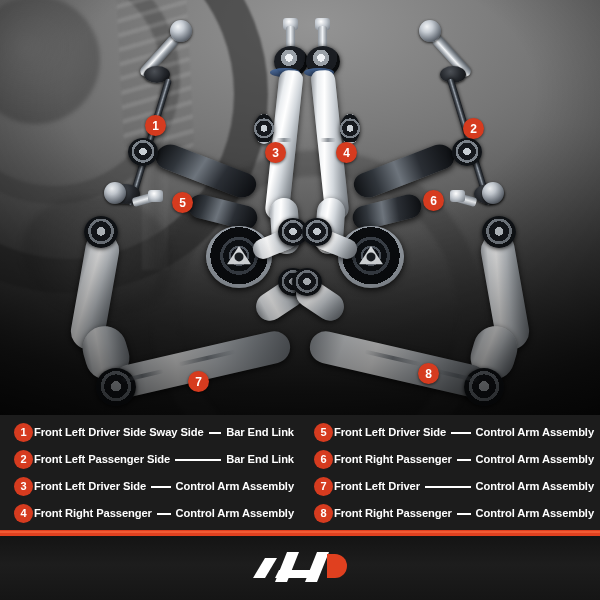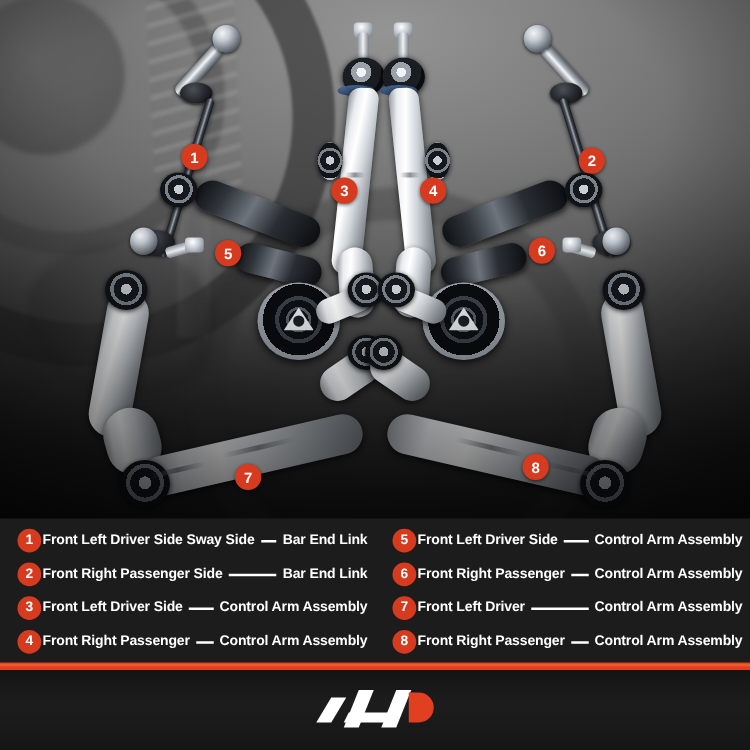--- a/index.html
+++ b/index.html
@@ -353,21 +353,21 @@
             <span>1</span>
           </div>
         <div class="ltext">Front Left Driver Side Sway Side</div>
         <div class="dash"></div>
         <div class="rtext">Bar End Link</div>
       </div>
       <div class="legend-row" style="top:33px;">
         <div class="lbadge" style="background: rgb(214, 59, 31);">
             <span>2</span>
           </div>
-        <div class="ltext">Front Right Passenger Side</div>
+        <div class="ltext">Front Left Passenger Side</div>
         <div class="dash"></div>
         <div class="rtext">Bar End Link</div>
       </div>
       <div class="legend-row" style="top:60px;">
         <div class="lbadge" style="background: rgb(214, 59, 31);">
             <span>3</span>
           </div>
         <div class="ltext">Front Left Driver Side</div>
         <div class="dash"></div>
         <div class="rtext">Control Arm Assembly</div>

